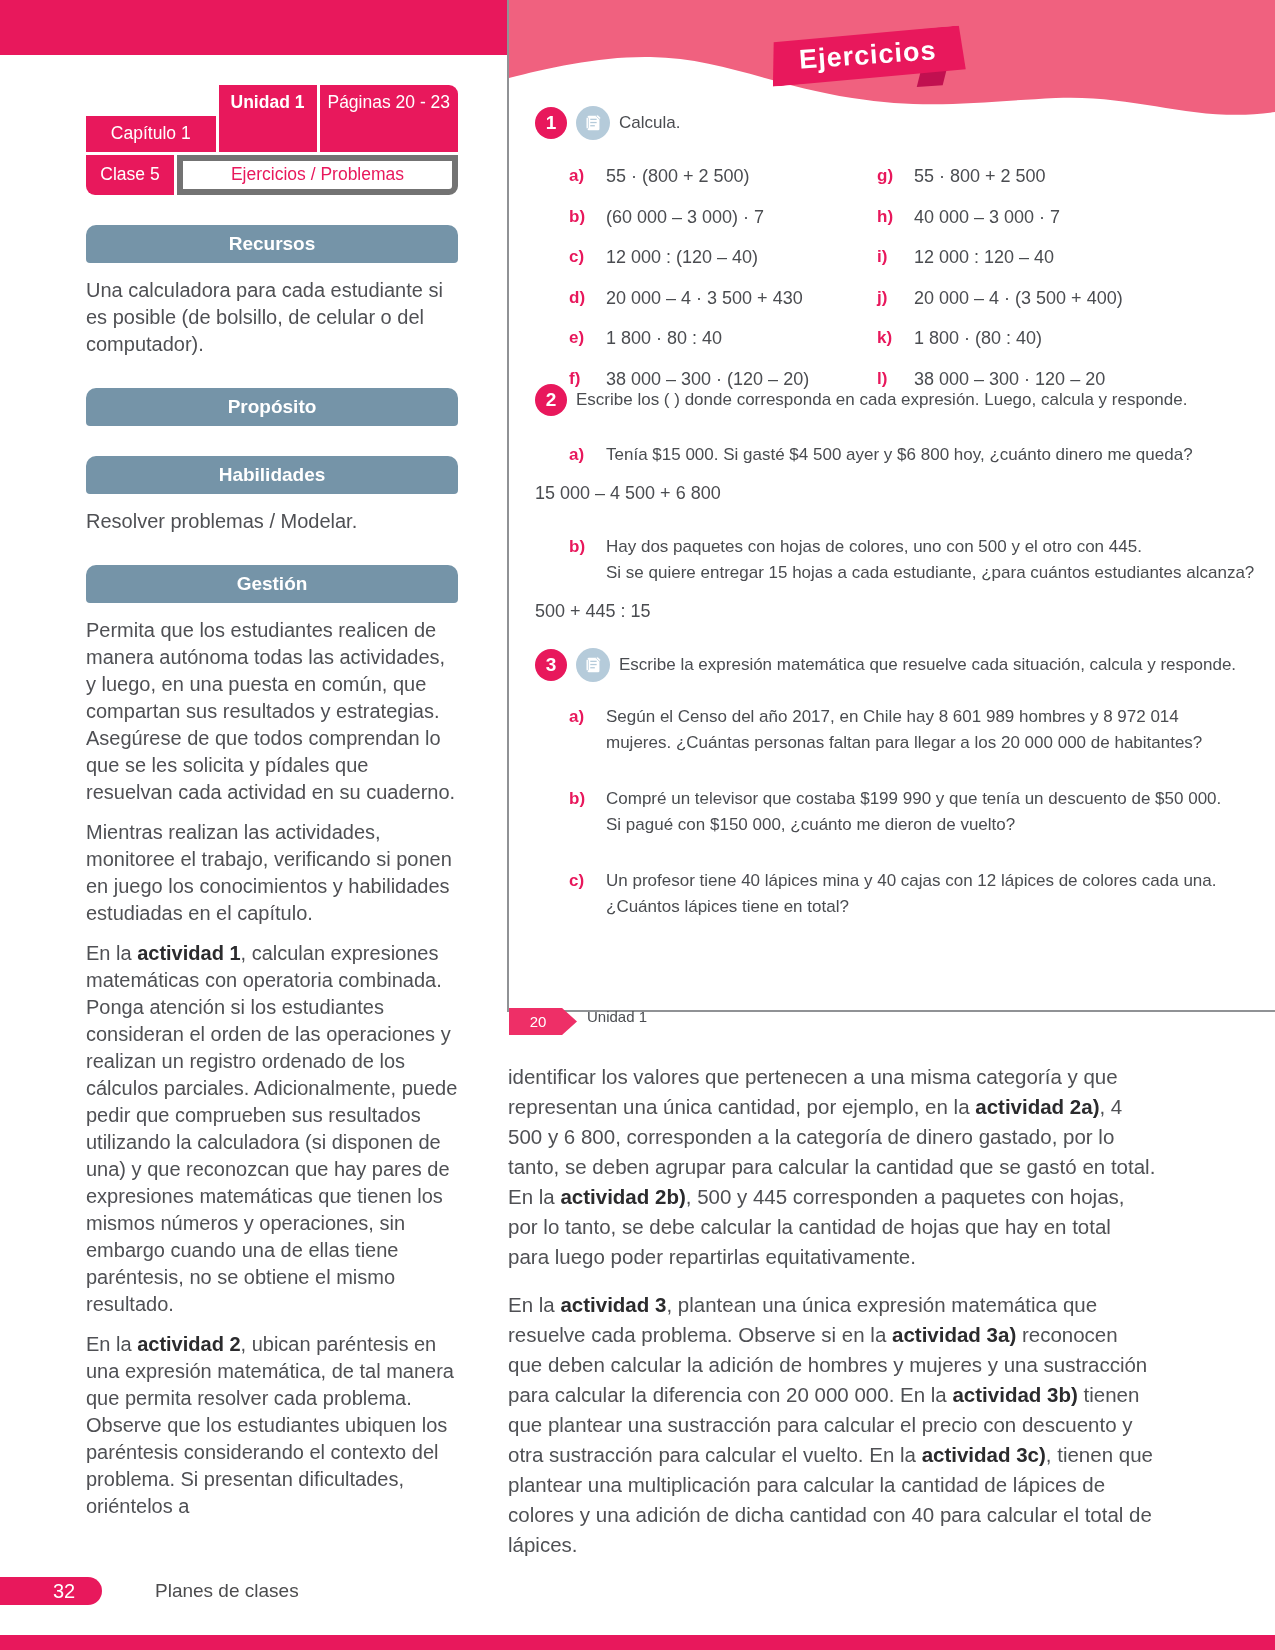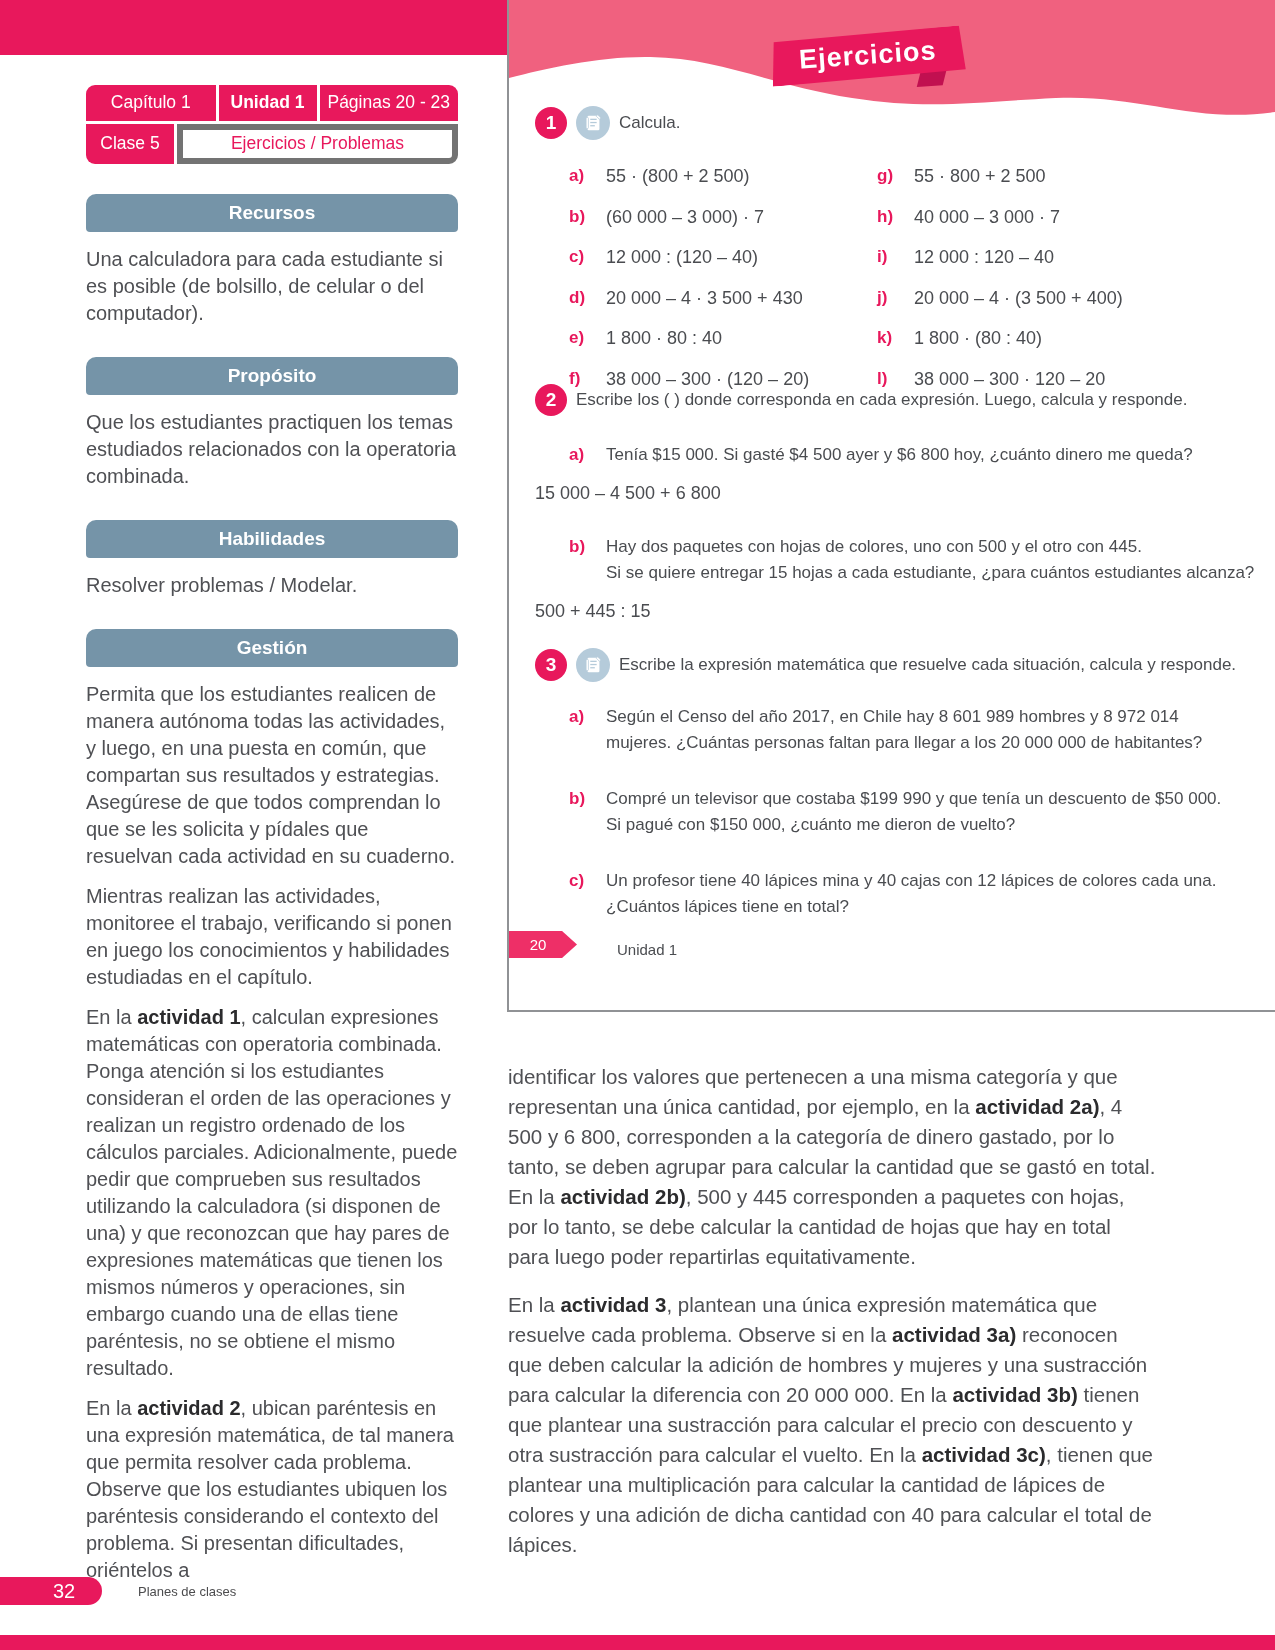--- a/index.html
+++ b/index.html
@@ -10,21 +10,21 @@
   b{color:#2b2b2d;}
   
   .topbar{position:absolute;left:0;top:0;width:507px;height:55px;background:#e8185c;}
   .bottomstrip{position:absolute;left:0;bottom:0;width:100%;height:15px;background:#e8185c;}
 
   
   .leftcol{position:absolute;left:86px;top:85px;width:372px;font-size:20px;line-height:27px;}
   .badges{font-size:17.5px;line-height:1;}
   .badges .row1{display:flex;gap:3px;border-radius:9px 9px 0 0;overflow:hidden;}
   .badges .row1 .cell{background:#e8185c;color:#fff;text-align:center;padding:9px 4px;}
-  .c-chapter{flex:1.35;}
+  .c-chapter{flex:1.35;margin-top:31px;}
   .c-unit{flex:1;font-weight:bold;}
   .c-pages{flex:1.45;}
   .badges .row2{display:flex;margin-top:3px;height:40px;}
   .c-class{background:#e8185c;color:#fff;width:88px;display:flex;align-items:center;justify-content:center;border-radius:0 0 0 9px;}
   .c-topic{flex:1;border:6px solid #737373;border-radius:0 0 9px 0;color:#e8185c;display:flex;align-items:center;justify-content:center;margin-left:3px;}
   .sec-title{
     margin-top:30px;background:#7594a8;color:#fff;font-weight:bold;font-size:19px;
     text-align:center;padding:5px 0 6px;border-radius:10px 10px 4px 4px;
   }
   .leftcol p{margin:13px 0 0 0;}
@@ -62,37 +62,37 @@
   .ex-item{display:flex;gap:13px;height:40.5px;font-size:18px;}
   .lab{color:#e8185c;font-weight:bold;min-width:24px;font-size:17px;}
   .ex2{top:384px;}
   .ex3{top:648px;}
   .w-item{display:flex;gap:13px;margin-left:34px;line-height:26px;}
   .w-item .txt{flex:1;}
   .expr-center{text-align:left;font-size:18px;margin-top:15px;}
   .mt26{margin-top:26px;}
   .mt30{margin-top:30px;}
   .mt22{margin-top:22px;}
-  .ws-footer{position:absolute;left:0;top:931px;display:flex;align-items:flex-end;gap:40px;font-size:15px;}
+  .ws-footer{position:absolute;left:0;top:1008px;display:flex;align-items:flex-start;gap:10px;font-size:15px;}
   .page-tag{
     width:68px;height:27px;background:#ee2f67;color:#fff;display:flex;align-items:center;justify-content:center;
     clip-path:polygon(0 0,78% 0,100% 50%,78% 100%,0 100%);padding-right:10px;box-sizing:border-box;
   }
 
   
   .bottomtext{position:absolute;left:508px;top:1062px;width:648px;font-size:20.5px;line-height:30px;}
   .bottomtext p{margin:0 0 18px 0;}
 
   
   .doc-footer{position:absolute;left:0;top:1572px;height:38px;display:flex;align-items:center;}
   .foot-pill{
     width:102px;height:28px;background:#e8185c;color:#fff;font-size:20px;
     border-radius:0 19px 19px 0;display:flex;align-items:center;justify-content:center;padding-left:26px;box-sizing:border-box;
   }
-  .foot-label{margin-left:36px;font-size:13px;color:#4c4c4e;}
+  .foot-label{margin-left:53px;font-size:19px;color:#4c4c4e;}
 </style>
 </head>
 <body>
 
 <div class="topbar"></div>
 
 <div class="leftcol">
 
   <div class="badges">
     <div class="row1">
@@ -103,21 +103,20 @@
     <div class="row2">
       <div class="c-class">Clase 5</div>
       <div class="c-topic">Ejercicios / Problemas</div>
     </div>
   </div>
 
   <div class="sec-title">Recursos</div>
   <p class="first">Una calculadora para cada estudiante si es posible (de bolsillo, de celular o del computador).</p>
 
   <div class="sec-title">Propósito</div>
-  <p class="first">Que los estudiantes practiquen los temas estudiados relacionados con la operatoria combinada.</p>
 
   <div class="sec-title">Habilidades</div>
   <p class="first">Resolver problemas / Modelar.</p>
 
   <div class="sec-title">Gestión</div>
   <p class="first">Permita que los estudiantes realicen de manera autónoma todas las actividades, y luego, en una puesta en común, que compartan sus resultados y estrategias. Asegúrese de que todos comprendan lo que se les solicita y pídales que resuelvan cada actividad en su cuaderno.</p>
   <p>Mientras realizan las actividades, monitoree el trabajo, verificando si ponen en juego los conocimientos y habilidades estudiadas en el capítulo.</p>
   <p><span>En la </span><b>actividad 1</b><span>, calculan expresiones matemáticas con operatoria combinada. Ponga atención si los estudiantes consideran el orden de las operaciones y realizan un registro ordenado de los cálculos parciales. Adicionalmente, puede pedir que comprueben sus resultados utilizando la calculadora (si disponen de una) y que reconozcan que hay pares de expresiones matemáticas que tienen los mismos números y operaciones, sin embargo cuando una de ellas tiene paréntesis, no se obtiene el mismo resultado.</span></p>
   <p><span>En la </span><b>actividad 2</b><span>, ubican paréntesis en una expresión matemática, de tal manera que permita resolver cada problema. Observe que los estudiantes ubiquen los paréntesis considerando el contexto del problema. Si presentan dificultades, oriéntelos a</span></p>
 </div>

